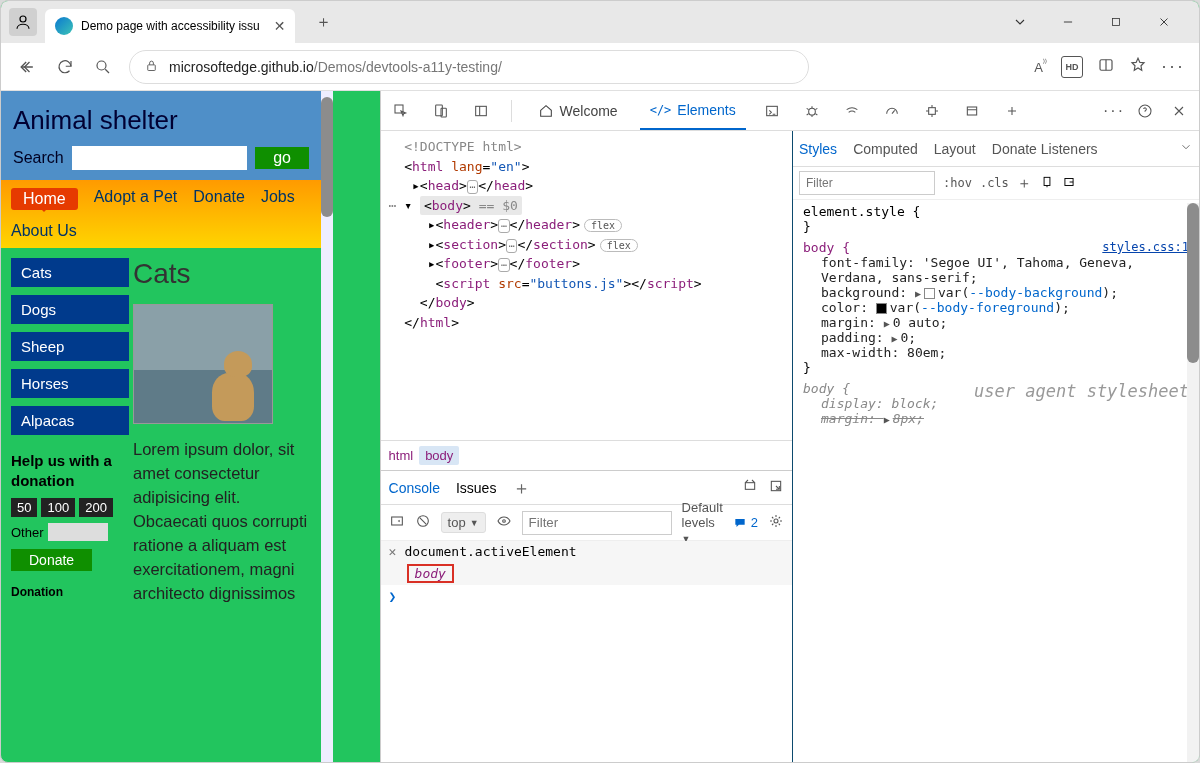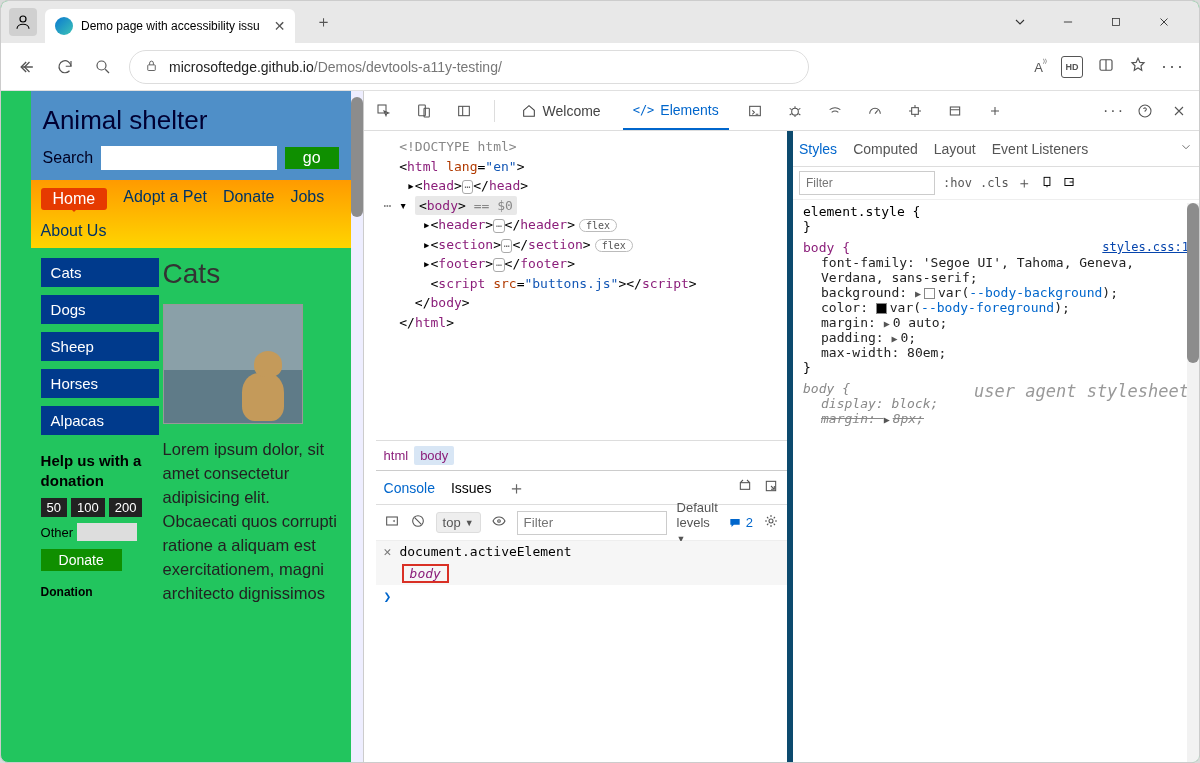--- a/index.html
+++ b/index.html
@@ -22,21 +22,21 @@
 .addrbtn { width: 24px; height: 24px; display:flex; align-items:center; justify-content:center; color:#555; }
 .url-pill { flex: 1; height: 34px; border: 1px solid #ddd; border-radius: 17px; display: flex; align-items: center; padding: 0 14px; gap: 10px; max-width: 680px; }
 .url-pill .lock { color: #666; }
 .url-text { font-size: 14px; color: #777; }
 .url-text .host { color: #222; }
 .addr-right { margin-left: auto; display: flex; gap: 14px; align-items: center; color: #555; }
 .icon-box { width: 22px; height: 22px; display:inline-flex; align-items:center; justify-content:center; border:1.2px solid #555; border-radius:3px; font-size:9px; font-weight:600; }
 
 
 .content { flex: 1; display: flex; overflow: hidden; }
-.page-wrap { width: 388px; display:flex; position: relative; justify-content: flex-end; }
+.page-wrap { width: 388px; display:flex; position: relative; }
 .page { width: 320px; overflow: hidden; font-family: "Segoe UI", Tahoma, sans-serif; }
 .page-header { background: #4f8fc8; padding: 14px 12px 10px; }
 .site-title { font-size: 26px; color: #003; margin: 0 0 10px; font-weight: 400; }
 .search-row { display:flex; align-items:center; gap:8px; }
 .search-row label { font-size: 16px; color:#002; }
 .search-row input { flex:1; height: 24px; border:none; background:#fff; min-width:0; }
 .go-btn { background: #0f8f00; color: #fff; border: none; padding: 2px 18px; font-size: 16px; }
 .nav { background: linear-gradient(#ff9a00,#ffd500); padding: 8px 10px; display:flex; flex-wrap:wrap; gap: 12px 16px; font-size: 16px; }
 .nav a { color: #003366; text-decoration: none; }
 .nav a.active { background: #e63a00; color:#fff; padding: 2px 12px; border-radius:3px; position:relative; }
@@ -63,21 +63,21 @@
 
 
 .devtools { flex:1; display:flex; flex-direction:column; border-left:1px solid #ccc; background:#fff; }
 .dt-tabbar { height: 40px; display:flex; align-items:center; border-bottom:1px solid #ddd; padding: 0 6px; gap: 12px; }
 .dt-icon { width:28px; height:28px; display:flex;align-items:center;justify-content:center; border-radius:3px; color:#555; }
 .dt-tab { padding: 0 10px; height:38px; display:flex; align-items:center; gap:6px; color:#444; font-size:14px; }
 .dt-tab.active { color:#0066cc; border-bottom: 2.5px solid #0066cc; }
 .dt-tab svg, .dt-icon svg { width:16px; height:16px; }
 .divider-v { width:1px; height:22px; background:#ddd; margin:0 4px; }
 .dt-main { flex:1; display:flex; overflow:hidden; }
-.dt-elements { flex:1; display:flex; flex-direction:column; border-right:6px solid #0c4a6e; min-width:0;padding-left:12px; }
+.dt-elements { flex:1; display:flex; flex-direction:column; border-right:1px solid #0c4a6e; min-width:0; }
 .dom-tree { flex:1; padding: 6px 8px; font-family: Consolas, monospace; font-size: 13px; overflow:auto; }
 .dom-line { white-space: pre; line-height: 1.5; }
 .dom-sel { background:#e8e8e8; border-radius:2px; display:inline-block; padding: 0 4px; }
 .dom-t { color:#8b1e7a; }
 .dom-a { color:#b13a00; }
 .dom-v { color:#1357b5; }
 .dom-g { color:#888; }
 .dom-pill { border:1px solid #bbb; border-radius:10px; padding:0 6px; font-size:10px; color:#555; margin-left:4px; }
 .dotbox { display:inline-block; border:1px solid #aaa; border-radius:3px; padding:0 2px; color:#666; font-size:9px; line-height:12px; }
 .crumbs { border-top:1px solid #ddd; height:30px; display:flex; align-items:center; padding:0 8px; font-size:13px; gap:6px; color:#8b1e7a; }
@@ -426,21 +426,21 @@
               <div class="prompt-row">❯</div>
             </div>
           </div>
         </div>
 
         <div class="dt-styles">
           <div class="styles-tabs">
             <span class="active">Styles</span>
             <span>Computed</span>
             <span>Layout</span>
-            <span>Event Listeners</span>
+            <span>Donate Listeners</span>
             <span class="chev"><svg viewBox="0 0 24 24" width="14" height="14">
                   <path d="M6 9l6 6 6-6"></path>
                 </svg></span>
           </div>
           <div class="styles-toolbar">
             <input type="text" placeholder="Filter" style="">
             <span class="tl">:hov</span>
             <span class="tl">.cls</span>
             <span style="font-size:15px;color:#555">＋</span>
             <span><svg viewBox="0 0 24 24" width="14" height="14">

